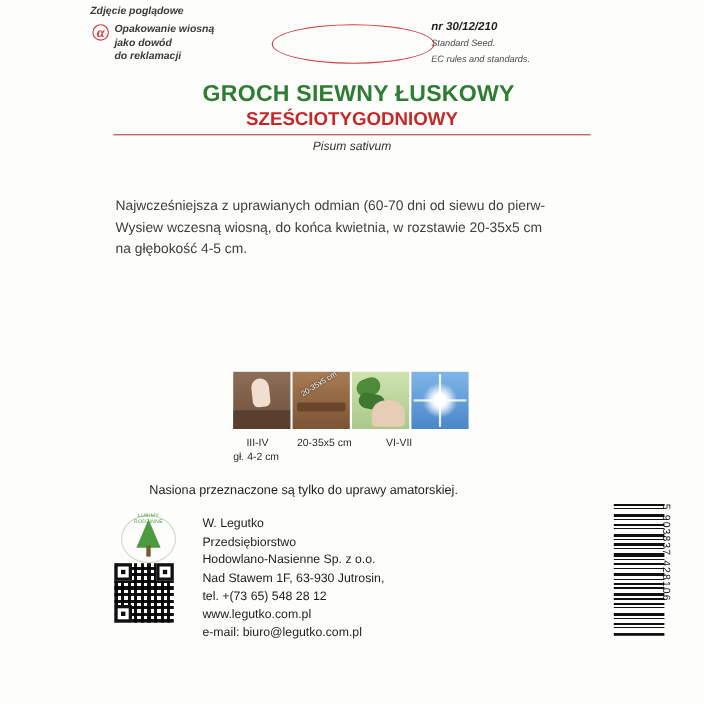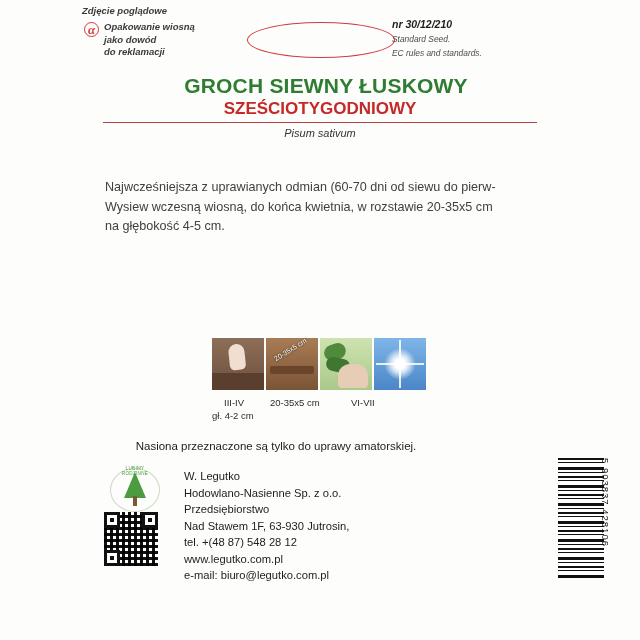--- a/index.html
+++ b/index.html
@@ -474,24 +474,24 @@
   </div>
 
   <div class="qr">
     <span class="corner c1"></span>
     <span class="corner c2"></span>
     <span class="corner c3"></span>
   </div>
 
   <div class="company">
     <div>W. Legutko</div>
+    <div>Przedsiębiorstwo</div>
     <div>Hodowlano-Nasienne Sp. z o.o.</div>
-    <div>Przedsiębiorstwo</div>
     <div>Nad Stawem 1F, 63-930 Jutrosin,</div>
-    <div>tel. +(48 87) 548 28 12</div>
+    <div>tel. +(73 65) 548 28 12</div>
     <div>www.legutko.com.pl</div>
     <div>e-mail: biuro@legutko.com.pl</div>
   </div>
 
   <div class="barcode">
     <span class="bars"></span>
     <span class="num">5 903837 428106</span>
   </div>
 
 </div>

